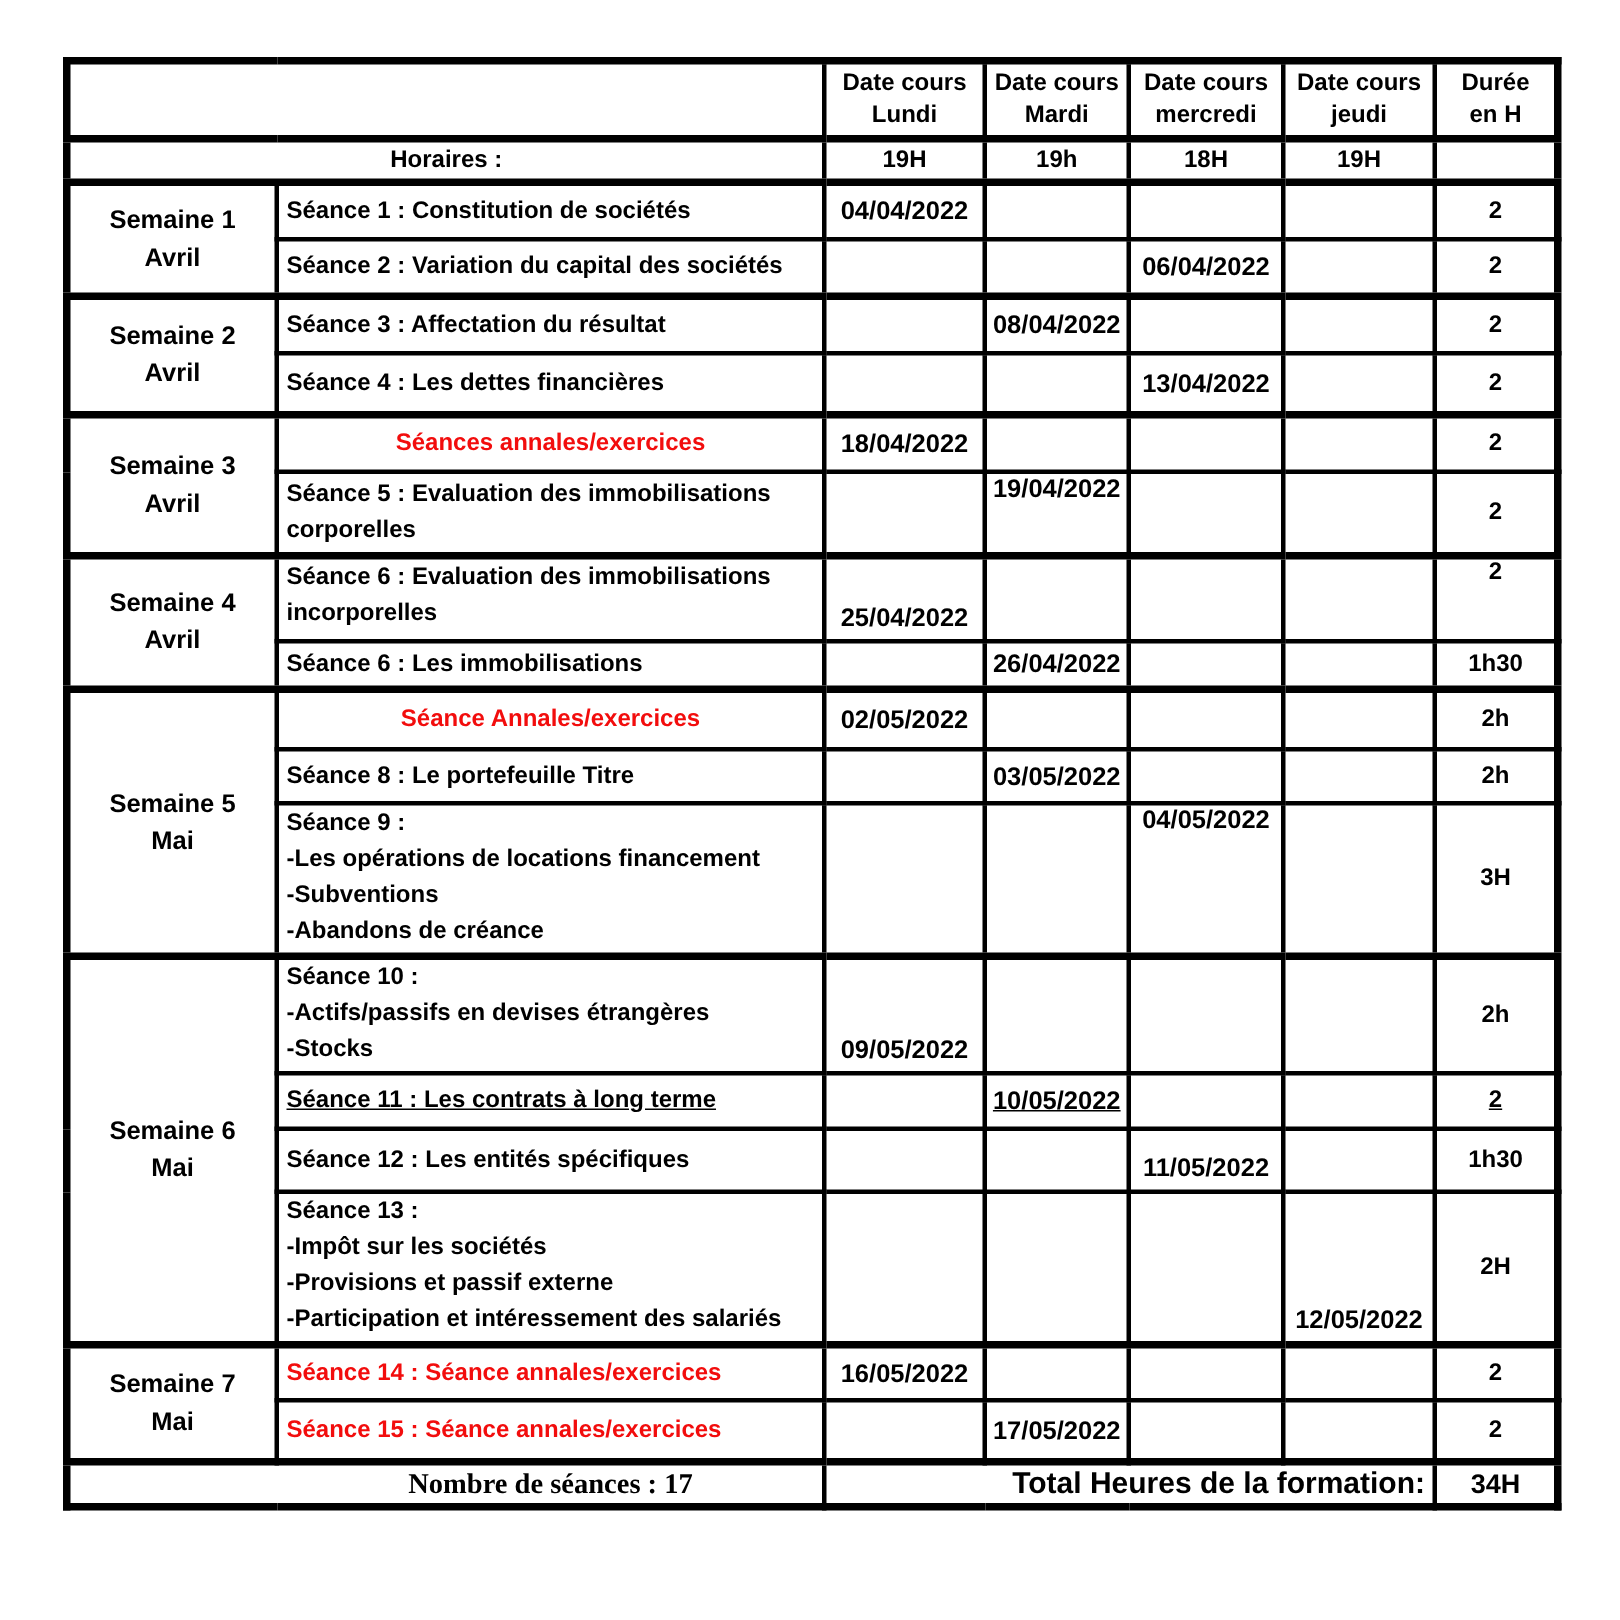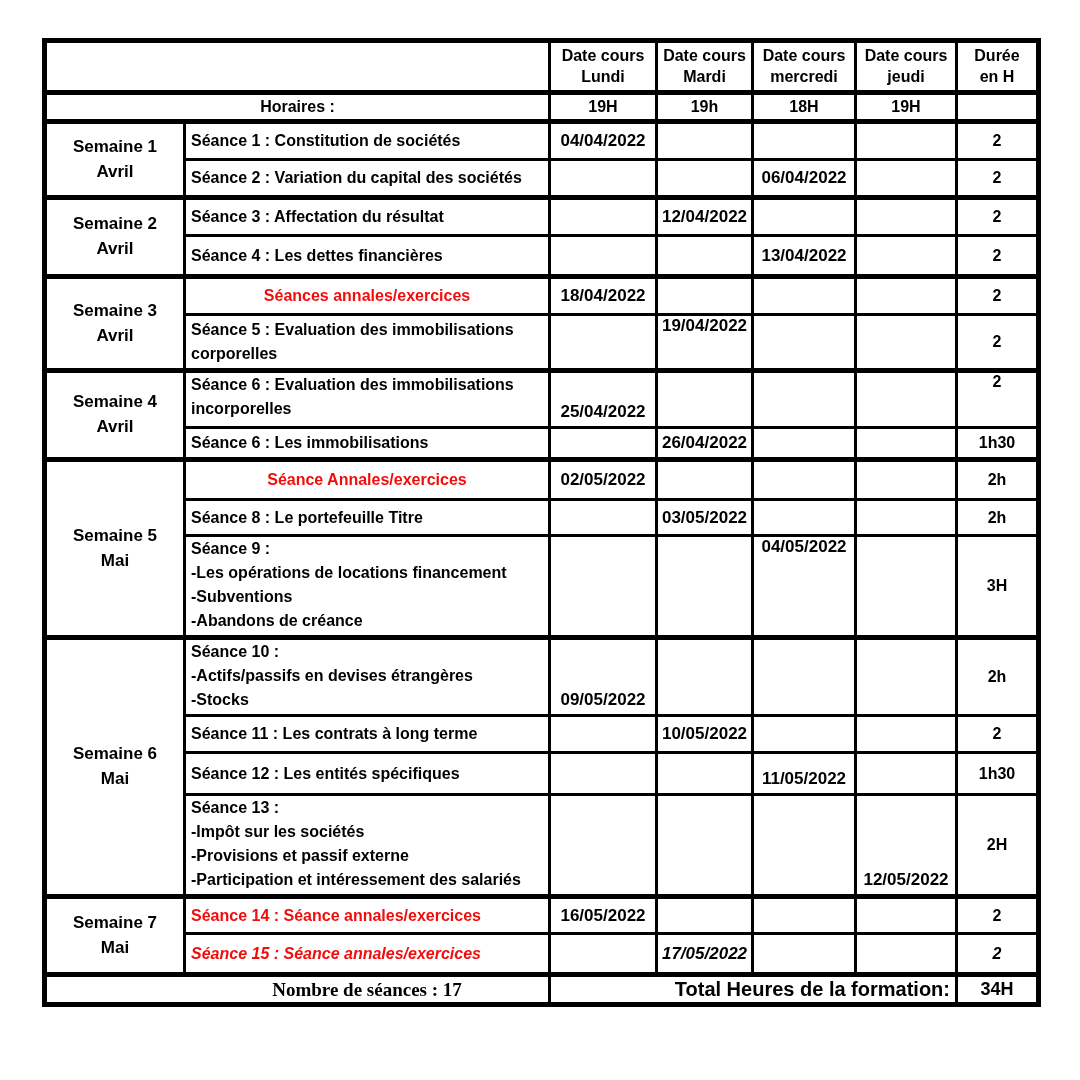--- a/index.html
+++ b/index.html
@@ -130,21 +130,21 @@
           <td class="date-cell"></td>
           <td class="duree-cell">2</td>
         </tr>
         <tr class="week-start" style="height: 38px;">
           <td class="week-cell" rowspan="2">
             <div>Semaine 2</div>
             <div>Avril</div>
           </td>
           <td class="title-cell">Séance 3 : Affectation du résultat</td>
           <td class="date-cell"></td>
-          <td class="date-cell">12/04/2022</td>
+          <td class="date-cell">08/04/2022</td>
           <td class="date-cell"></td>
           <td class="date-cell"></td>
           <td class="duree-cell">2</td>
         </tr>
         <tr style="height: 41px;">
           <td class="title-cell">Séance 4 : Les dettes financières</td>
           <td class="date-cell"></td>
           <td class="date-cell"></td>
           <td class="date-cell">13/04/2022</td>
           <td class="date-cell"></td>
@@ -232,21 +232,21 @@
             <div>Séance 10 :</div>
             <div>-Actifs/passifs en devises étrangères</div>
             <div>-Stocks</div>
           </td>
           <td class="date-cell v-bottom">09/05/2022</td>
           <td class="date-cell"></td>
           <td class="date-cell"></td>
           <td class="date-cell"></td>
           <td class="duree-cell">2h</td>
         </tr>
-        <tr style="height: 37px;">
+        <tr style="height: 37px; text-decoration: underline;">
           <td class="title-cell">Séance 11 : Les contrats à long terme</td>
           <td class="date-cell"></td>
           <td class="date-cell">10/05/2022</td>
           <td class="date-cell"></td>
           <td class="date-cell"></td>
           <td class="duree-cell">2</td>
         </tr>
         <tr style="height: 42px;">
           <td class="title-cell">Séance 12 : Les entités spécifiques</td>
           <td class="date-cell"></td>
@@ -273,21 +273,21 @@
             <div>Semaine 7</div>
             <div>Mai</div>
           </td>
           <td class="title-cell red">Séance 14 : Séance annales/exercices</td>
           <td class="date-cell">16/05/2022</td>
           <td class="date-cell"></td>
           <td class="date-cell"></td>
           <td class="date-cell"></td>
           <td class="duree-cell">2</td>
         </tr>
-        <tr style="height: 41px; font-style: italic;">
+        <tr style="height: 41px;">
           <td class="title-cell red">Séance 15 : Séance annales/exercices</td>
           <td class="date-cell"></td>
           <td class="date-cell">17/05/2022</td>
           <td class="date-cell"></td>
           <td class="date-cell"></td>
           <td class="duree-cell">2</td>
         </tr>
       </tbody>
     <tfoot>
       <tr class="thick-top" style="height:29px">

